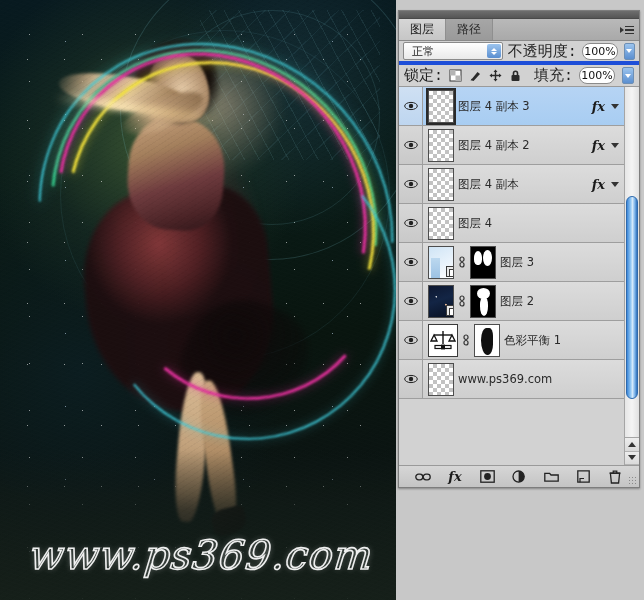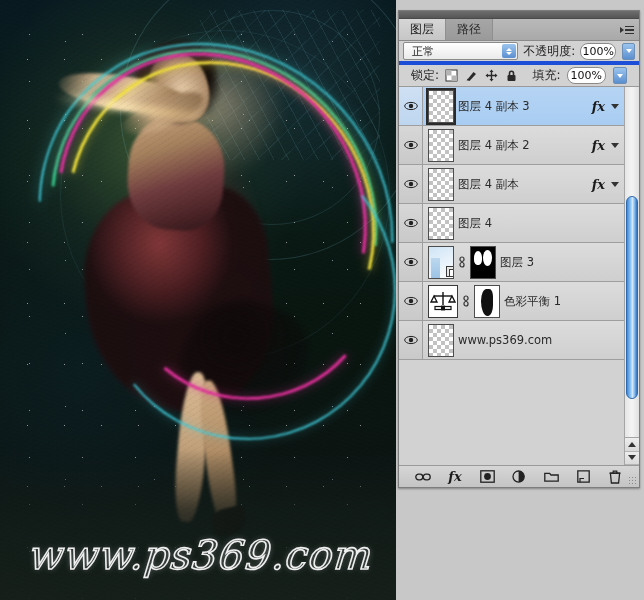--- a/index.html
+++ b/index.html
@@ -264,38 +264,38 @@
     position: absolute; right: 1px; top: 1px; width: 14px; height: 14px;
     background: linear-gradient(180deg, #9cc4ee 0%, #5b8fd0 100%);
     border-radius: 2px; display: flex; flex-direction: column;
     align-items: center; justify-content: center; gap: 1px;
   }
   .combo .spin i {
     width: 0; height: 0; border-left: 3px solid transparent; border-right: 3px solid transparent;
   }
   .combo .spin i.up { border-bottom: 3px solid #fff; }
   .combo .spin i.dn { border-top: 3px solid #fff; }
-  .lbl { font-size: 12px; color: #1e1e1e; white-space: nowrap; }
+  .lbl { font-size: 15px; color: #1e1e1e; white-space: nowrap; font-family: Liberation Mono, monospace; }
   .numbox {
     height: 17px; min-width: 36px; background: #fff;
     border: 1px solid #8b8b8b; border-radius: 8px;
     display: flex; align-items: center; justify-content: center;
     font-size: 11px; color: #111; padding: 0 3px;
   }
   .numdrop {
     width: 14px; height: 17px; margin-left: 1px;
     background: linear-gradient(180deg, #9cc4ee 0%, #5b8fd0 100%);
     border: 1px solid #6d8fb5; border-radius: 2px;
     display: flex; align-items: center; justify-content: center;
   }
   .numdrop i { width: 0; height: 0; border-left: 3px solid transparent; border-right: 3px solid transparent; border-top: 4px solid #fff; }
 
   .lock-row {
     height: 22px; flex: none; display: flex; align-items: center;
-    padding: 0 12px; gap: 6px;
+    padding: 0 5px; gap: 6px;
     background: #d2d2d2;
     border-bottom: 1px solid #9a9a9a;
   }
   .lock-icons { display: flex; align-items: center; gap: 7px; }
   .lk { width: 13px; height: 13px; display: block; }
   .spacer { flex: 1; }
 
   .layers-scroll {
     flex: 1; position: relative; overflow: hidden;
     background: #d2d2d2; display: flex;
@@ -630,20 +630,44 @@
                 <rect x="2" y="6.5" width="4" height="4.5" rx="2" fill="none" stroke="#333" stroke-width="1.2"></rect>
               </svg>
             </div>
             <div class="mask-thumb">
                 <div class="mask-a"></div>
               </div>
           </div>
           <div class="layer-name">图层 3</div>
         </div>
 
+        <div class="layer-row">
+          <div class="eye-cell">
+            <svg width="14" height="10" viewBox="0 0 14 10">
+              <ellipse cx="7" cy="5" rx="6.3" ry="3.6" fill="none" stroke="#222" stroke-width="1"></ellipse>
+              <circle cx="7" cy="5" r="2.2" fill="#222"></circle>
+            </svg>
+          </div>
+          <div class="thumb-wrap">
+            <div class="thumb">
+              <div class="th-space"></div>
+              <div class="link-badge"></div>
+            </div>
+            <div class="chain-icon">
+              <svg width="8" height="12" viewBox="0 0 8 12">
+                <rect x="2" y="1" width="4" height="4.5" rx="2" fill="none" stroke="#333" stroke-width="1.2"></rect>
+                <rect x="2" y="6.5" width="4" height="4.5" rx="2" fill="none" stroke="#333" stroke-width="1.2"></rect>
+              </svg>
+            </div>
+            <div class="mask-thumb">
+                <div class="mask-b"></div>
+              </div>
+          </div>
+          <div class="layer-name">图层 2</div>
+        </div>
 
         <div class="layer-row">
           <div class="eye-cell">
             <svg width="14" height="10" viewBox="0 0 14 10">
               <ellipse cx="7" cy="5" rx="6.3" ry="3.6" fill="none" stroke="#222" stroke-width="1"></ellipse>
               <circle cx="7" cy="5" r="2.2" fill="#222"></circle>
             </svg>
           </div>
           <div class="thumb-wrap">
             <div class="adj-thumb">

